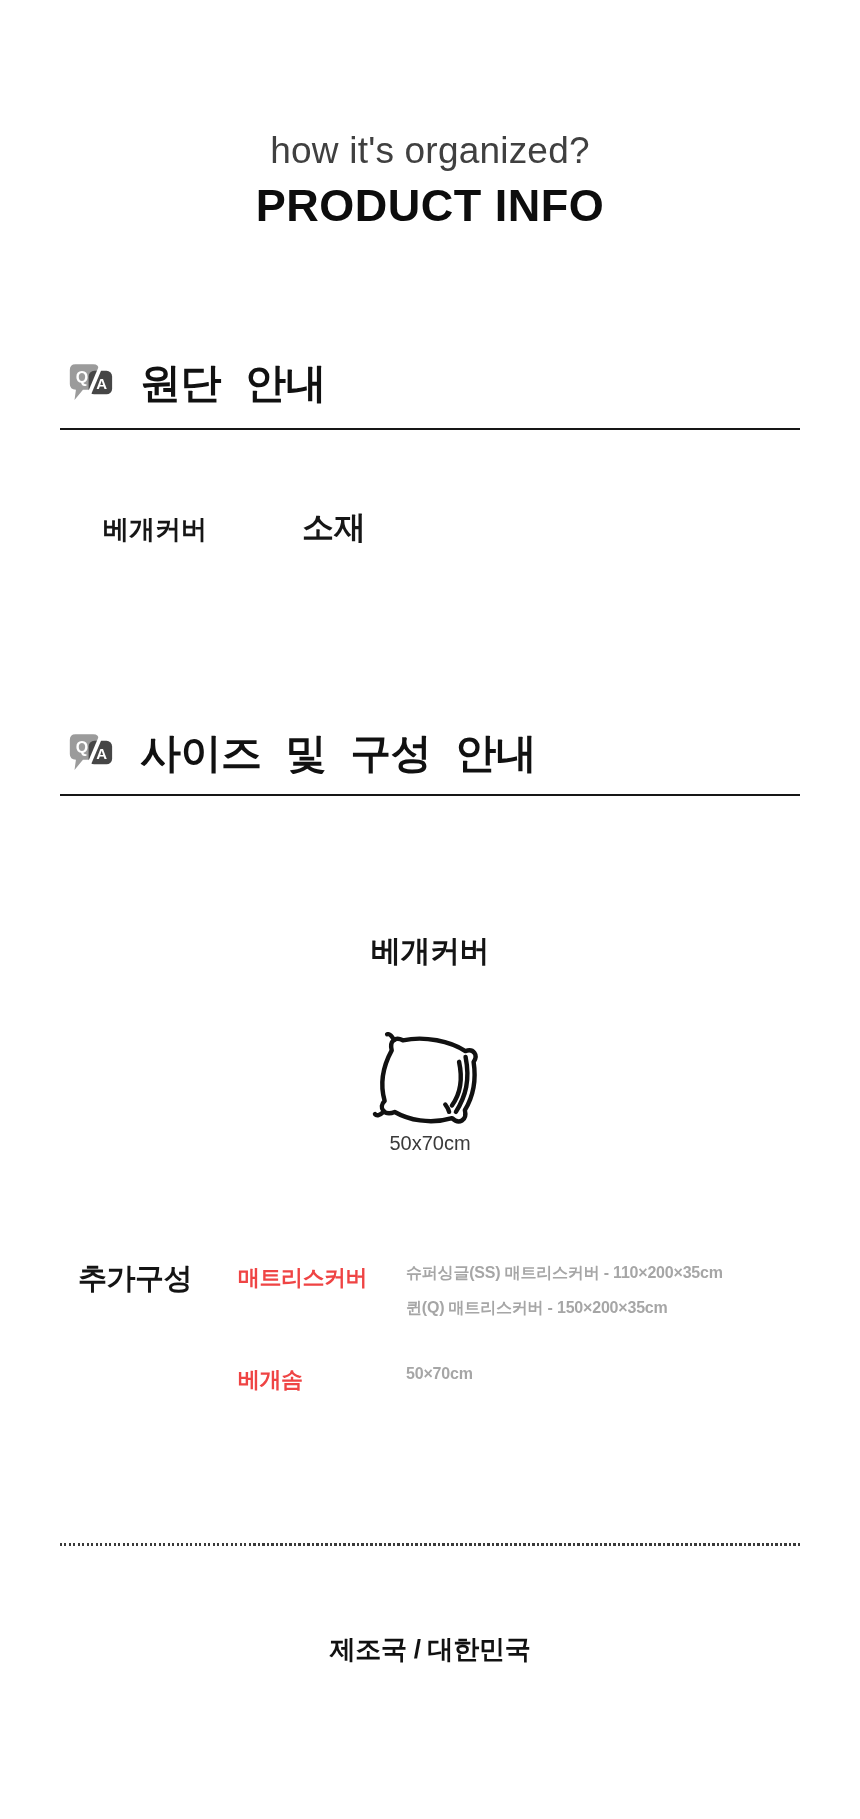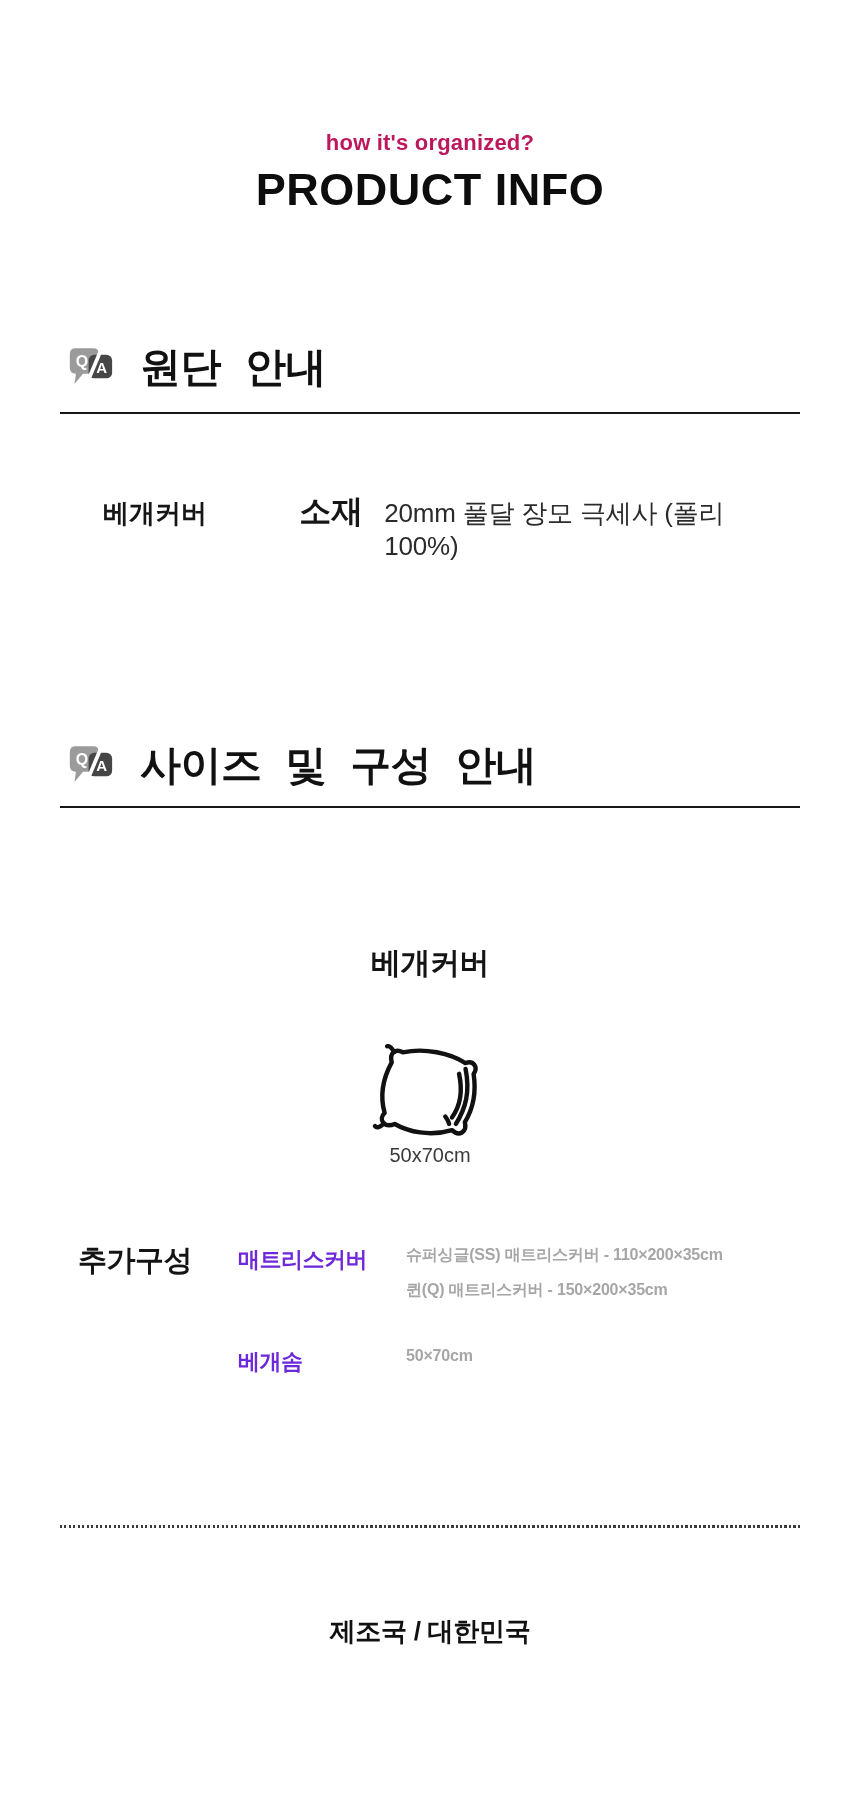--- a/index.html
+++ b/index.html
@@ -11,21 +11,21 @@
     width: 860px;
     height: 1819px;
     margin: 0 auto;
     background: #ffffff;
     padding: 0 60px;
     overflow: hidden;
   }
 
   
   .hero { text-align: center; padding-top: 130px; }
-  .hero-subtitle { font-size: 22px; font-weight: 700; color: #be185d; letter-spacing: 0.2px; }
+  .hero-subtitle { font-size: 37px; font-weight: 400; color: #404040; letter-spacing: 0.2px; }
   .hero-title { margin-top: 8px; font-size: 45px; font-weight: 700; color: #0d0d0d; letter-spacing: 0.5px; }
 
   
   .section-header { display: flex; align-items: center; }
   .section-header .qa-icon { flex: 0 0 auto; width: 47px; height: 44px; margin-left: 7px; }
   .section-title { font-size: 41px; font-weight: 700; color: #111; margin-left: 26px; letter-spacing: -0.5px; font-family: Liberation Mono, monospace; }
   .section-note { margin-left: auto; padding-right: 16px; align-self: flex-end; padding-bottom: 2px;
                   font-size: 18px; font-weight: 400; color: #484848; letter-spacing: -0.3px; }
   .rule { height: 2px; background: #161616; border: none; }
 
@@ -41,26 +41,26 @@
   
   .section-size { margin-top: 176px; }
   .section-size .rule { margin-top: 13px; }
 
   .item-figure { text-align: center; }
   .item-name { margin-top: 135px; font-size: 30px; font-weight: 600; color: #141414; letter-spacing: -0.5px; }
   .pillow-wrap { margin-top: 60px; height: 100px; }
   .item-dim { font-size: 20px; font-weight: 400; color: #3a3a3a; }
 
   
-  .extra { display: flex; margin-top: 74px; padding-left: 18px; }
+  .extra { display: flex; margin-top: 104px; padding-left: 18px; }
   .extra-title { width: 160px; font-size: 29px; font-weight: 700; color: #141414; letter-spacing: -0.5px; }
   .extra-rows { flex: 1; padding-top: 4px; }
   .extra-row { display: flex; }
   .extra-row + .extra-row { margin-top: 46px; }
-  .extra-row-label { width: 168px; font-size: 22px; font-weight: 700; color: #6d28d9; letter-spacing: -0.5px; }
+  .extra-row-label { width: 168px; font-size: 22px; font-weight: 700; color: #ef4444; letter-spacing: -0.5px; }
   .extra-row-values { font-size: 16px; font-weight: 700; color: #a6a6a6; letter-spacing: -0.2px; }
   .extra-row-values .val-line + .val-line { margin-top: 14px; }
 
   
   .dotted-divider {
     margin-top: 148px;
     height: 3px;
     background: repeating-linear-gradient(90deg, #3a3a3a 0 2px, transparent 2px 4.5px);
   }
   .footer { margin-top: 86px; text-align: center; font-size: 26px; font-weight: 700; color: #111; letter-spacing: -0.3px; }
@@ -86,21 +86,20 @@
         <text x="16" y="16.5" text-anchor="middle" dominant-baseline="central" font-size="17" font-weight="700" fill="#ffffff">Q</text>
         <text x="37" y="22" text-anchor="middle" dominant-baseline="central" font-size="16" font-weight="700" fill="#ffffff">A</text>
       </svg>
       <div class="section-title">원단 안내</div>
     </div>
     <div class="rule"></div>
 
     <div class="spec-row">
       <div class="spec-part">베개커버</div>
       <div class="spec-attr">소재</div>
-      <div class="spec-value">20mm 풀달 장모 극세사 (폴리 100%)</div>
     </div>
   </div>
 
   <div class="section-size">
     <div class="section-header">
       <svg class="qa-icon" viewBox="0 0 50 46" aria-hidden="true">
         <path d="M9,2 H28 Q34,2 34,8 V23 Q34,29 28,29 H17 L8,40 L9.5,29 Q3,29 3,23 V8 Q3,2 9,2 Z" fill="#9b9b9b"></path>
         <rect x="23" y="9" width="25" height="25" rx="6" fill="#464646"></rect>
         <line x1="36.5" y1="3" x2="20.5" y2="41" stroke="#ffffff" stroke-width="4"></line>
         <text x="16" y="16.5" text-anchor="middle" dominant-baseline="central" font-size="17" font-weight="700" fill="#ffffff">Q</text>

